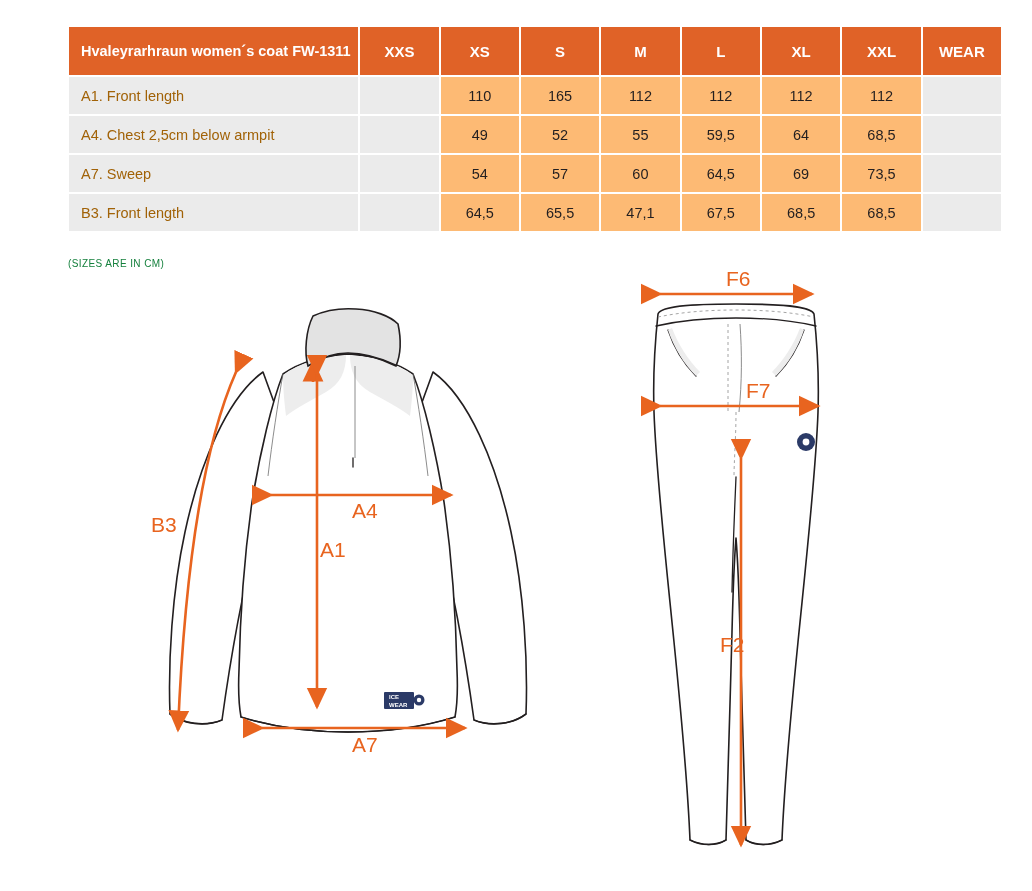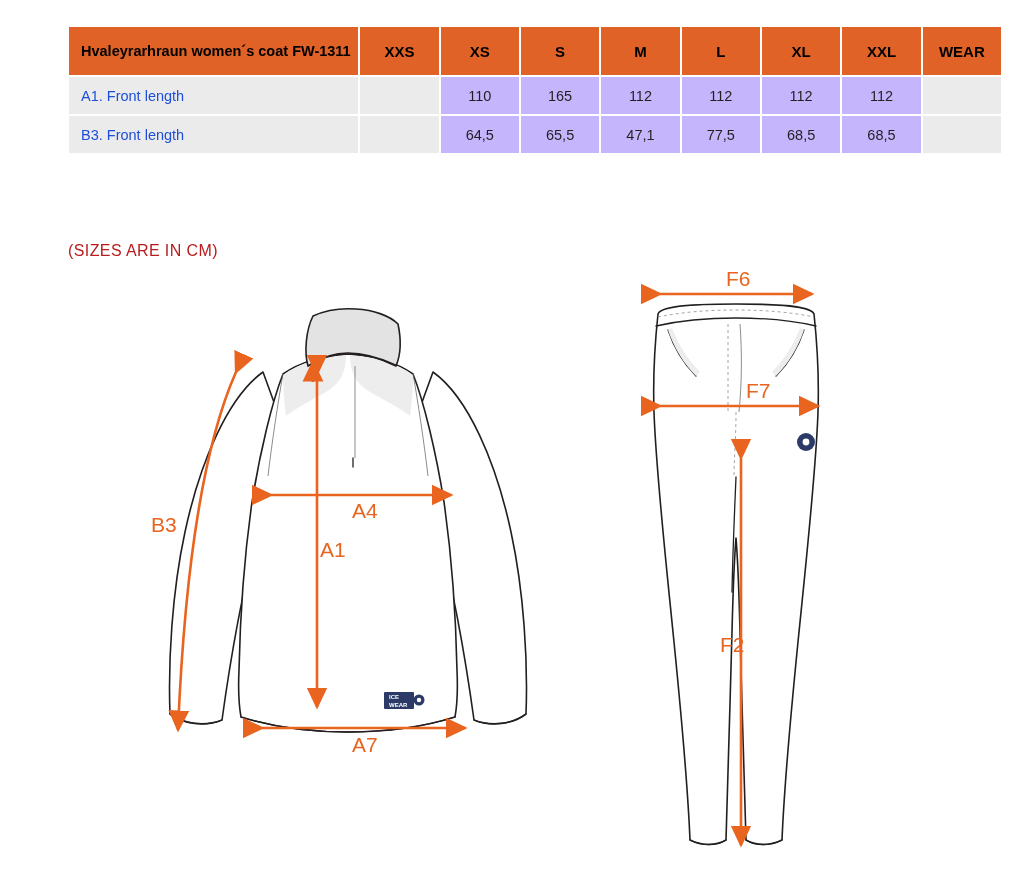--- a/index.html
+++ b/index.html
@@ -31,57 +31,57 @@
   table.size-table th,
   table.size-table td {
     border: 2px solid #ffffff;
     padding: 0;
     height: 37px;
     vertical-align: middle;
     font-size: 14.5px;
   }
   table.size-table thead th {
     background: #e06227;
-    color: #000000;
+    color: #ffffff;
     font-weight: bold;
     text-align: center;
     height: 48px;
     font-size: 15px;
   }
   table.size-table thead th.head-label {
     text-align: left;
     padding-left: 12px;
     font-size: 14.5px;
   }
   table.size-table tbody td.row-label {
     background: #ebebeb;
     text-align: left;
     padding-left: 12px;
-    color: #1d4ed8;
+    color: #a16207;
     font-size: 14.5px;
   }
   table.size-table tbody td.val {
-    background: #c4b5fd;
+    background: #fdba74;
     text-align: center;
     color: #231f20;
   }
   table.size-table tbody td.val.empty {
     background: #ebebeb;
   }
 
   
   col.c-label { width: 290px; }
   col.c-size  { width: 80px; }
 
   #sizes-note {
     position: absolute;
     left: 68px;
-    top: 242px;
-    color: #b91c1c;
-    font-size: 16px;
+    top: 258px;
+    color: #15803d;
+    font-size: 10px;
     letter-spacing: 0.4px;
   }
 
   
   #diagram {
     position: absolute;
     left: 0;
     top: 262px;
     width: 1032px;
     height: 629px;
@@ -178,26 +178,48 @@
         <td class="val empty"></td>
         <td class="val">110</td>
         <td class="val">165</td>
         <td class="val">112</td>
         <td class="val">112</td>
         <td class="val">112</td>
         <td class="val">112</td>
         <td class="val empty"></td>
       </tr>
       <tr>
+        <td class="row-label">A4. Chest 2,5cm below armpit</td>
+        <td class="val empty"></td>
+        <td class="val">49</td>
+        <td class="val">52</td>
+        <td class="val">55</td>
+        <td class="val">59,5</td>
+        <td class="val">64</td>
+        <td class="val">68,5</td>
+        <td class="val empty"></td>
+      </tr>
+      <tr>
+        <td class="row-label">A7. Sweep</td>
+        <td class="val empty"></td>
+        <td class="val">54</td>
+        <td class="val">57</td>
+        <td class="val">60</td>
+        <td class="val">64,5</td>
+        <td class="val">69</td>
+        <td class="val">73,5</td>
+        <td class="val empty"></td>
+      </tr>
+      <tr>
         <td class="row-label">B3. Front length</td>
         <td class="val empty"></td>
         <td class="val">64,5</td>
         <td class="val">65,5</td>
         <td class="val">47,1</td>
-        <td class="val">77,5</td>
+        <td class="val">67,5</td>
         <td class="val">68,5</td>
         <td class="val">68,5</td>
         <td class="val empty"></td>
       </tr>
     </tbody>
   </table>
 </div>
 
 <div id="sizes-note">(SIZES ARE IN CM)</div>
 

